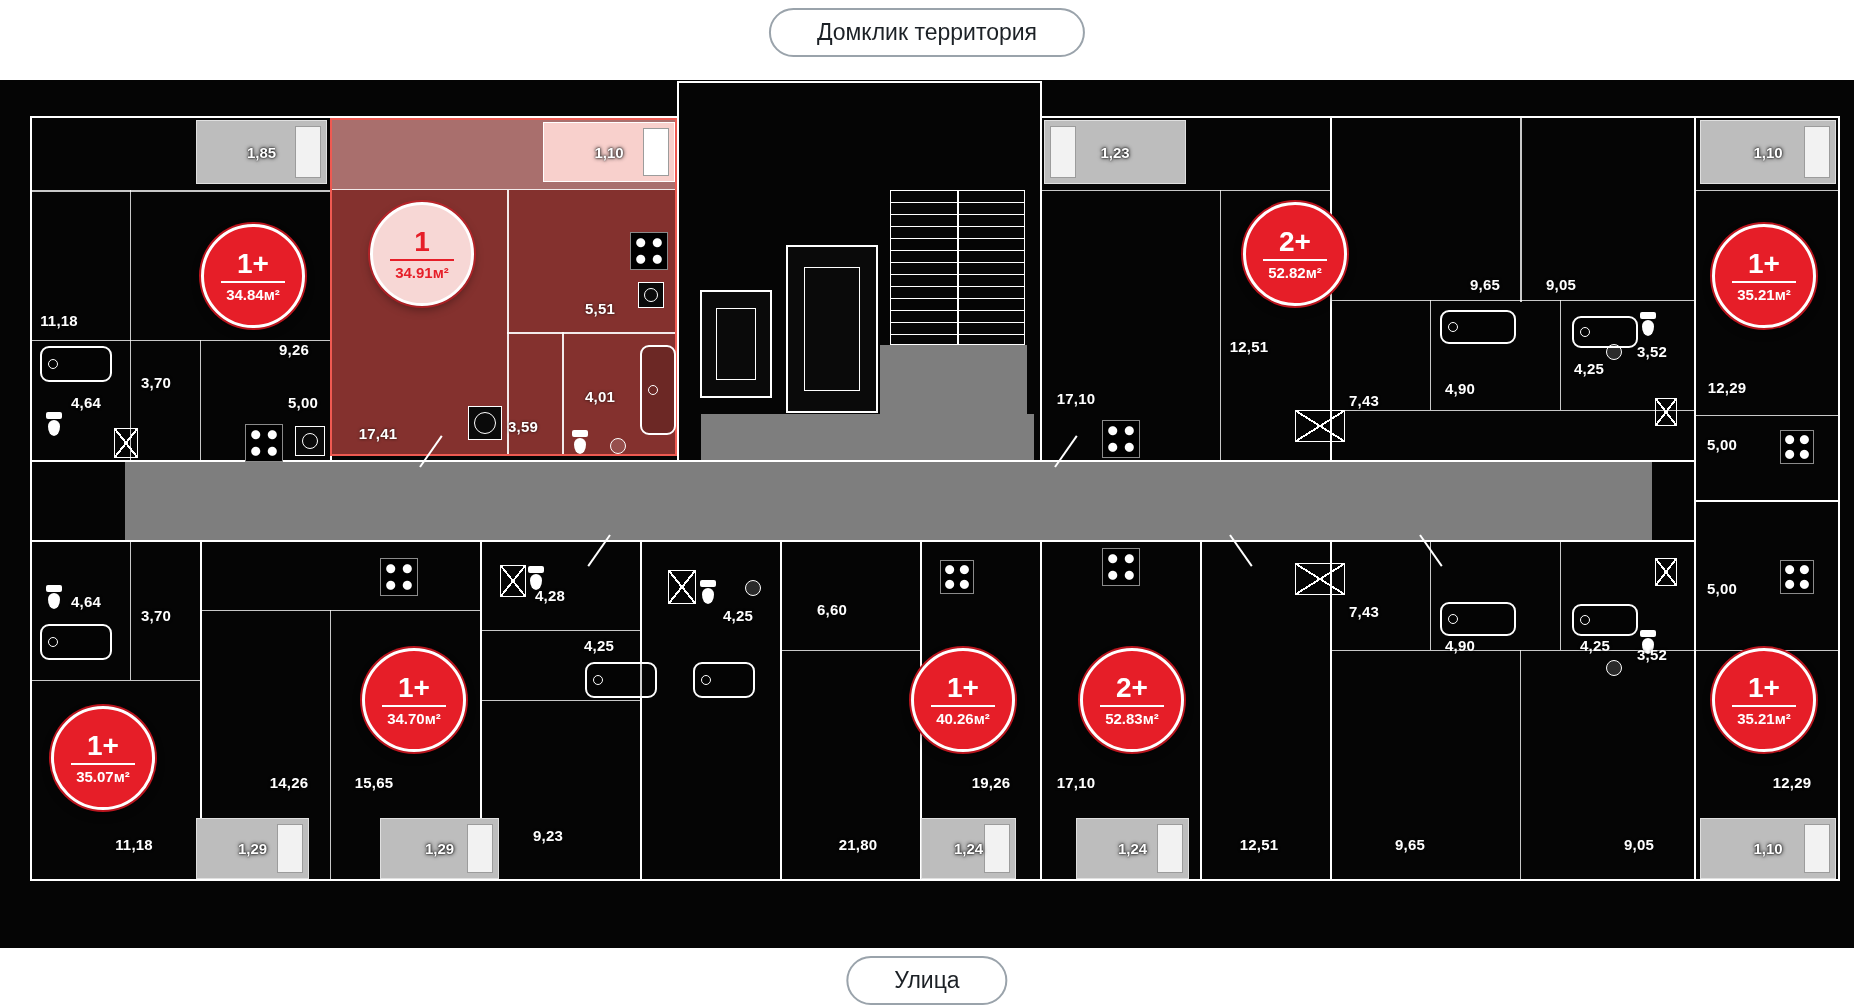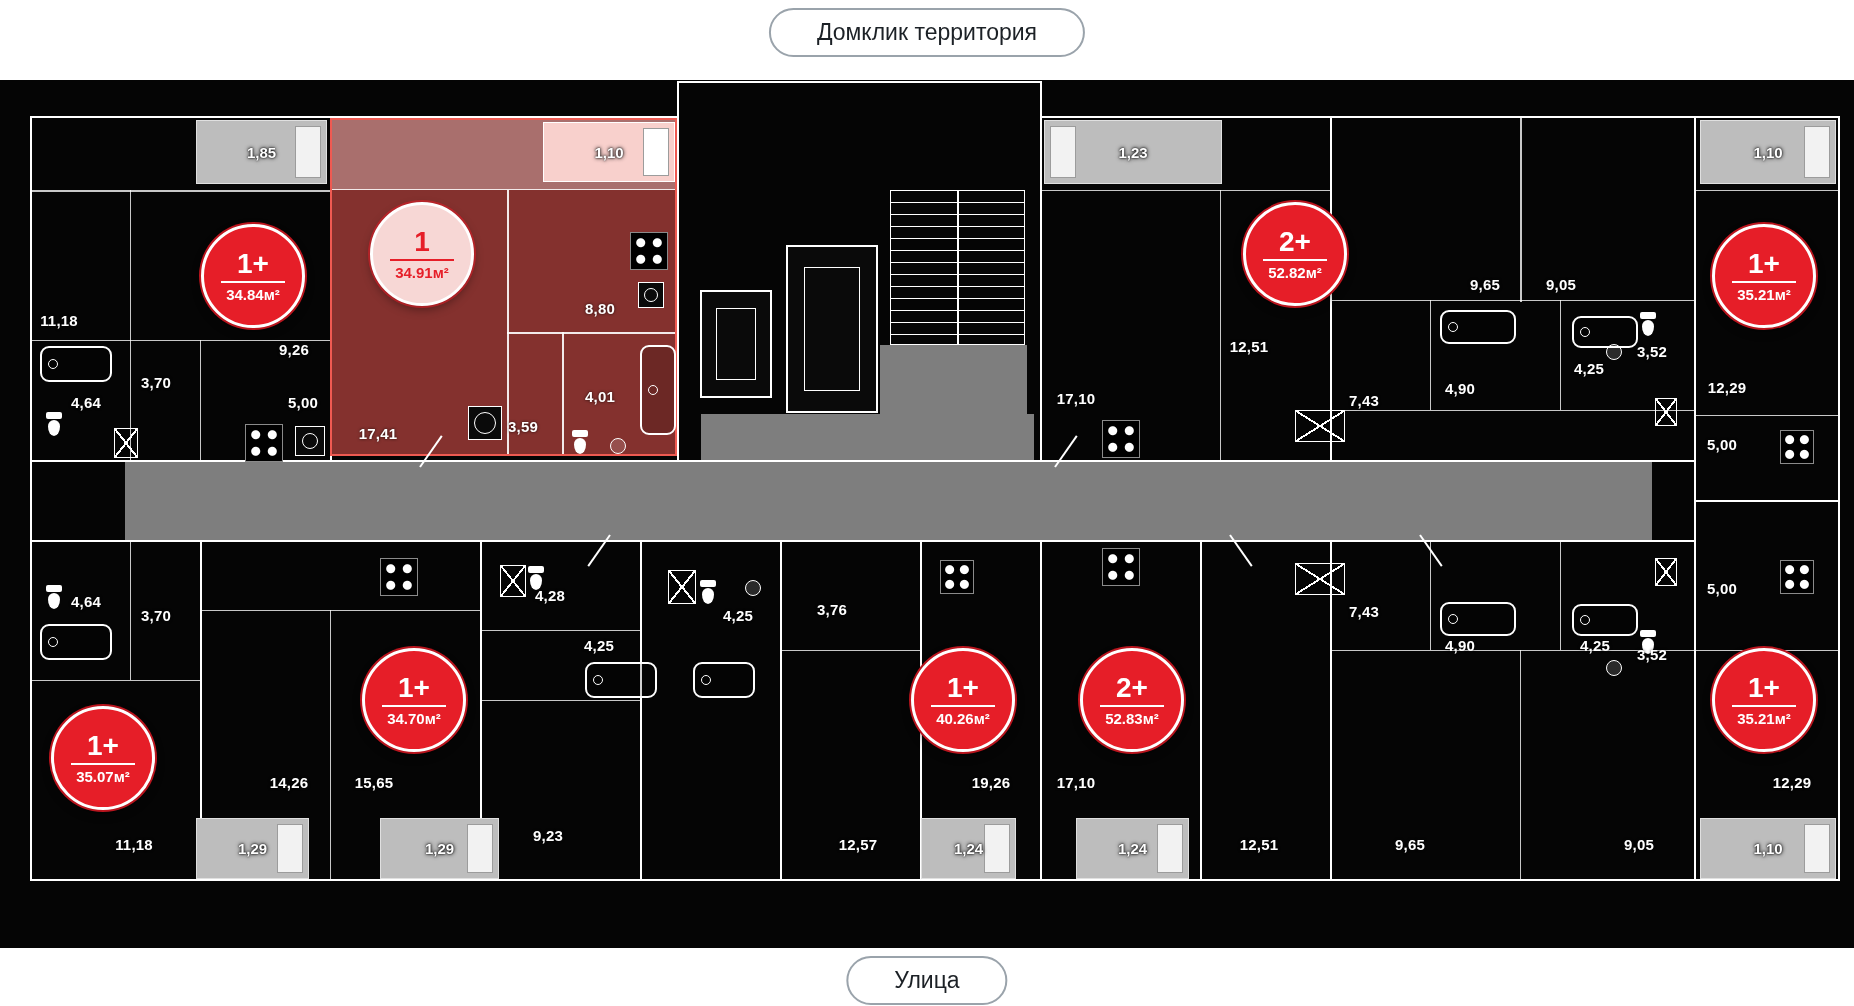--- a/index.html
+++ b/index.html
@@ -171,21 +171,21 @@
   </div>
 
   <div class="balc" style="left:196px;top:120px;width:131px;height:64px">
     <span class="win"></span>
     <span class="balc-label">1,85</span>
   </div>
   <div class="balc pink" style="left:543px;top:122px;width:132px;height:60px">
     <span class="win"></span>
     <span class="balc-label">1,10</span>
   </div>
-  <div class="balc" style="left:1044px;top:120px;width:178px;height:64px">
+  <div class="balc" style="left:1044px;top:120px;width:142px;height:64px">
     <span class="win winleft"></span>
     <span class="balc-label">1,23</span>
   </div>
   <div class="balc" style="left:1700px;top:120px;width:136px;height:64px">
     <span class="win"></span>
     <span class="balc-label">1,10</span>
   </div>
   <div class="balc" style="left:196px;top:818px;width:113px;height:61px">
     <span class="win"></span>
     <span class="balc-label">1,29</span>
@@ -302,43 +302,43 @@
   </div>
 
   <span class="dim" style="left:59px;top:320px">11,18</span>
   <span class="dim" style="left:86px;top:402px">4,64</span>
   <span class="dim" style="left:156px;top:382px">3,70</span>
   <span class="dim" style="left:294px;top:349px">9,26</span>
   <span class="dim" style="left:303px;top:402px">5,00</span>
   <span class="dim" style="left:378px;top:433px">17,41</span>
   <span class="dim" style="left:523px;top:426px">3,59</span>
   <span class="dim" style="left:600px;top:396px">4,01</span>
-  <span class="dim" style="left:600px;top:308px">8,80</span>
+  <span class="dim" style="left:600px;top:308px">5,51</span>
   <span class="dim" style="left:1076px;top:398px">17,10</span>
   <span class="dim" style="left:1249px;top:346px">12,51</span>
   <span class="dim" style="left:1364px;top:400px">7,43</span>
   <span class="dim" style="left:1485px;top:284px">9,65</span>
   <span class="dim" style="left:1561px;top:284px">9,05</span>
   <span class="dim" style="left:1460px;top:388px">4,90</span>
   <span class="dim" style="left:1589px;top:368px">4,25</span>
   <span class="dim" style="left:1652px;top:351px">3,52</span>
   <span class="dim" style="left:1727px;top:387px">12,29</span>
   <span class="dim" style="left:1722px;top:444px">5,00</span>
   <span class="dim" style="left:1722px;top:588px">5,00</span>
   <span class="dim" style="left:86px;top:601px">4,64</span>
   <span class="dim" style="left:156px;top:615px">3,70</span>
   <span class="dim" style="left:134px;top:844px">11,18</span>
   <span class="dim" style="left:289px;top:782px">14,26</span>
   <span class="dim" style="left:374px;top:782px">15,65</span>
   <span class="dim" style="left:548px;top:835px">9,23</span>
   <span class="dim" style="left:550px;top:595px">4,28</span>
   <span class="dim" style="left:599px;top:645px">4,25</span>
   <span class="dim" style="left:738px;top:615px">4,25</span>
-  <span class="dim" style="left:832px;top:609px">3,76</span>
-  <span class="dim" style="left:858px;top:844px">12,57</span>
+  <span class="dim" style="left:832px;top:609px">6,60</span>
+  <span class="dim" style="left:858px;top:844px">21,80</span>
   <span class="dim" style="left:991px;top:782px">19,26</span>
   <span class="dim" style="left:1076px;top:782px">17,10</span>
   <span class="dim" style="left:1259px;top:844px">12,51</span>
   <span class="dim" style="left:1410px;top:844px">9,65</span>
   <span class="dim" style="left:1364px;top:611px">7,43</span>
   <span class="dim" style="left:1460px;top:645px">4,90</span>
   <span class="dim" style="left:1595px;top:645px">4,25</span>
   <span class="dim" style="left:1652px;top:654px">3,52</span>
   <span class="dim" style="left:1639px;top:844px">9,05</span>
   <span class="dim" style="left:1792px;top:782px">12,29</span>

